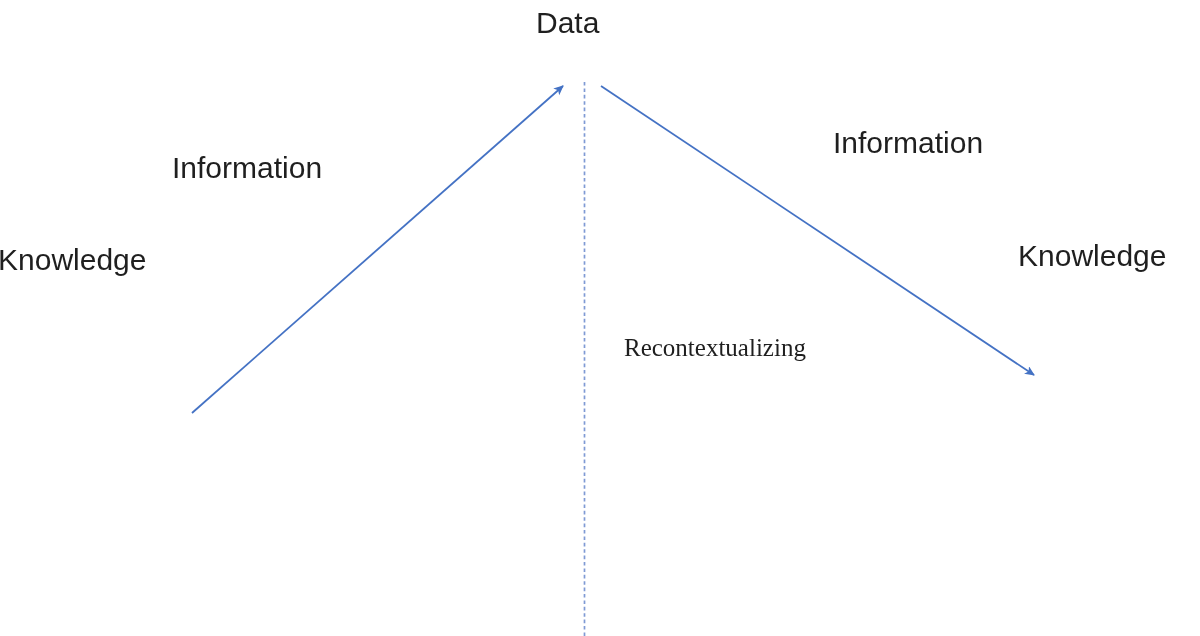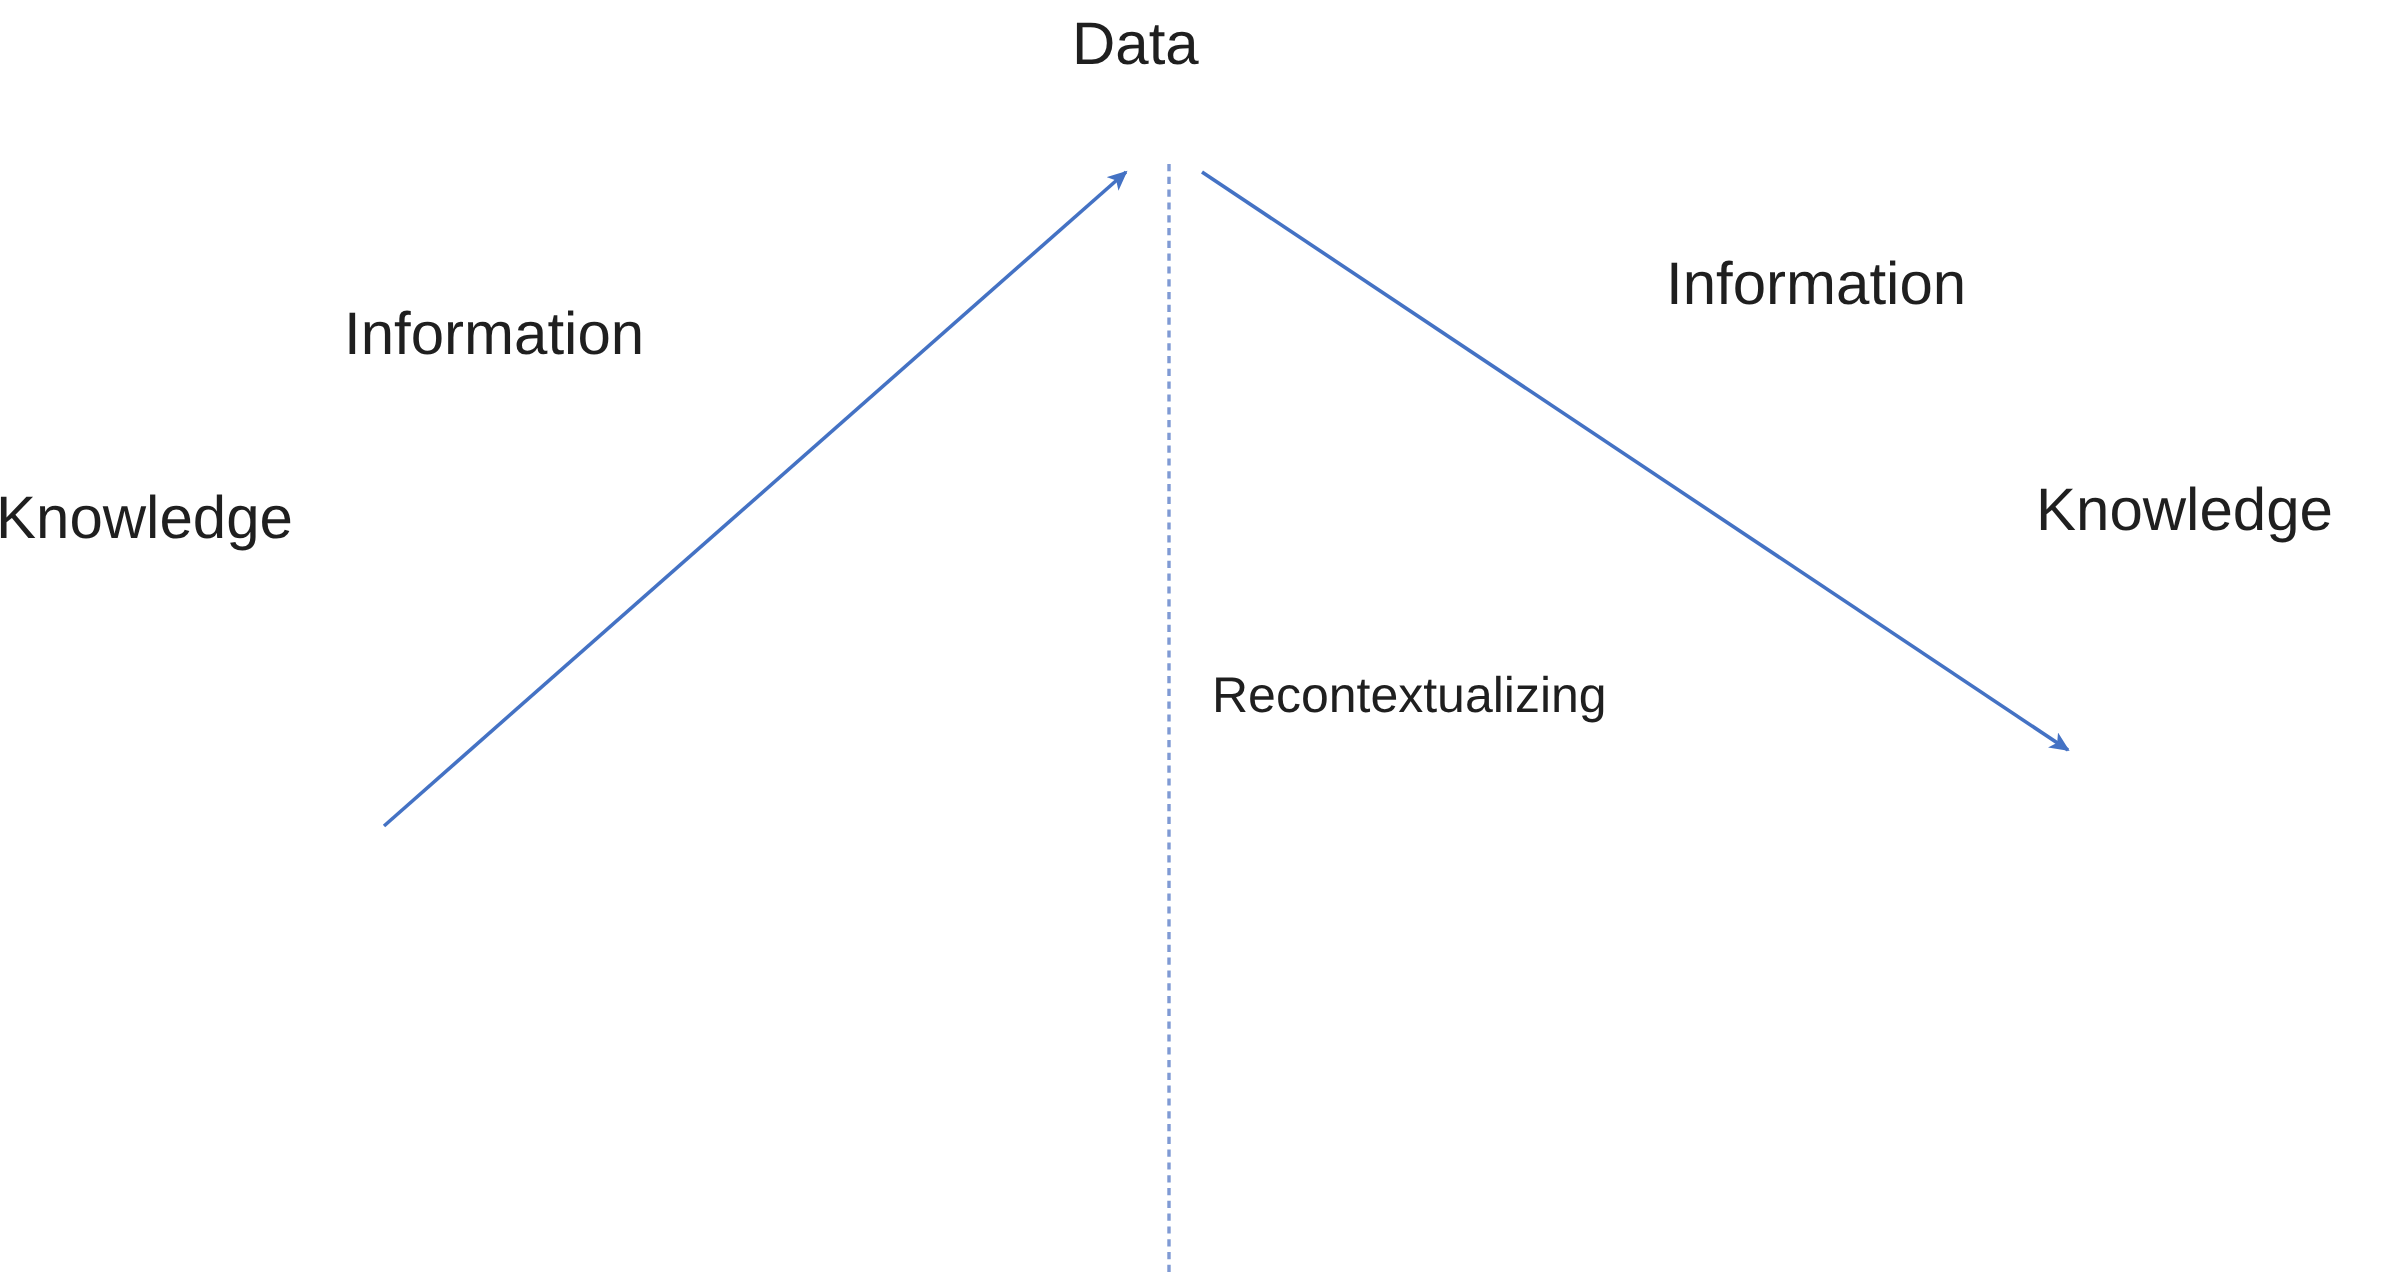--- a/index.html
+++ b/index.html
@@ -43,21 +43,21 @@
     line-height:1.15;
   }
   .label.lg{font-size:30px;}
   .label.md{font-size:25px;}
   .pos-data{left:536px;top:-6px;}
   .pos-info-left{left:172px;top:139px;}
   .pos-know-left{left:-2px;top:231px;}
   .pos-info-right{left:833px;top:114px;}
   .pos-know-right{left:1018px;top:227px;}
   .pos-decontext{left:307px;top:322px;}
-  .pos-recontext{left:606px;top:322px;}
+  .pos-recontext{left:624px;top:322px;font-family:Liberation Serif, serif;}
 </style>
 </head>
 <body>
 
 <div class="canvas">
 
   <svg width="1200" height="636" viewBox="0 0 1200 636">
     <defs>
       <marker id="arrow-head" markerWidth="12" markerHeight="10" refX="9" refY="4.5" orient="auto" markerUnits="userSpaceOnUse">
         <path class="arrowhead" d="M0,0 L10,4.5 L0,9 L2.5,4.5 Z"></path>

